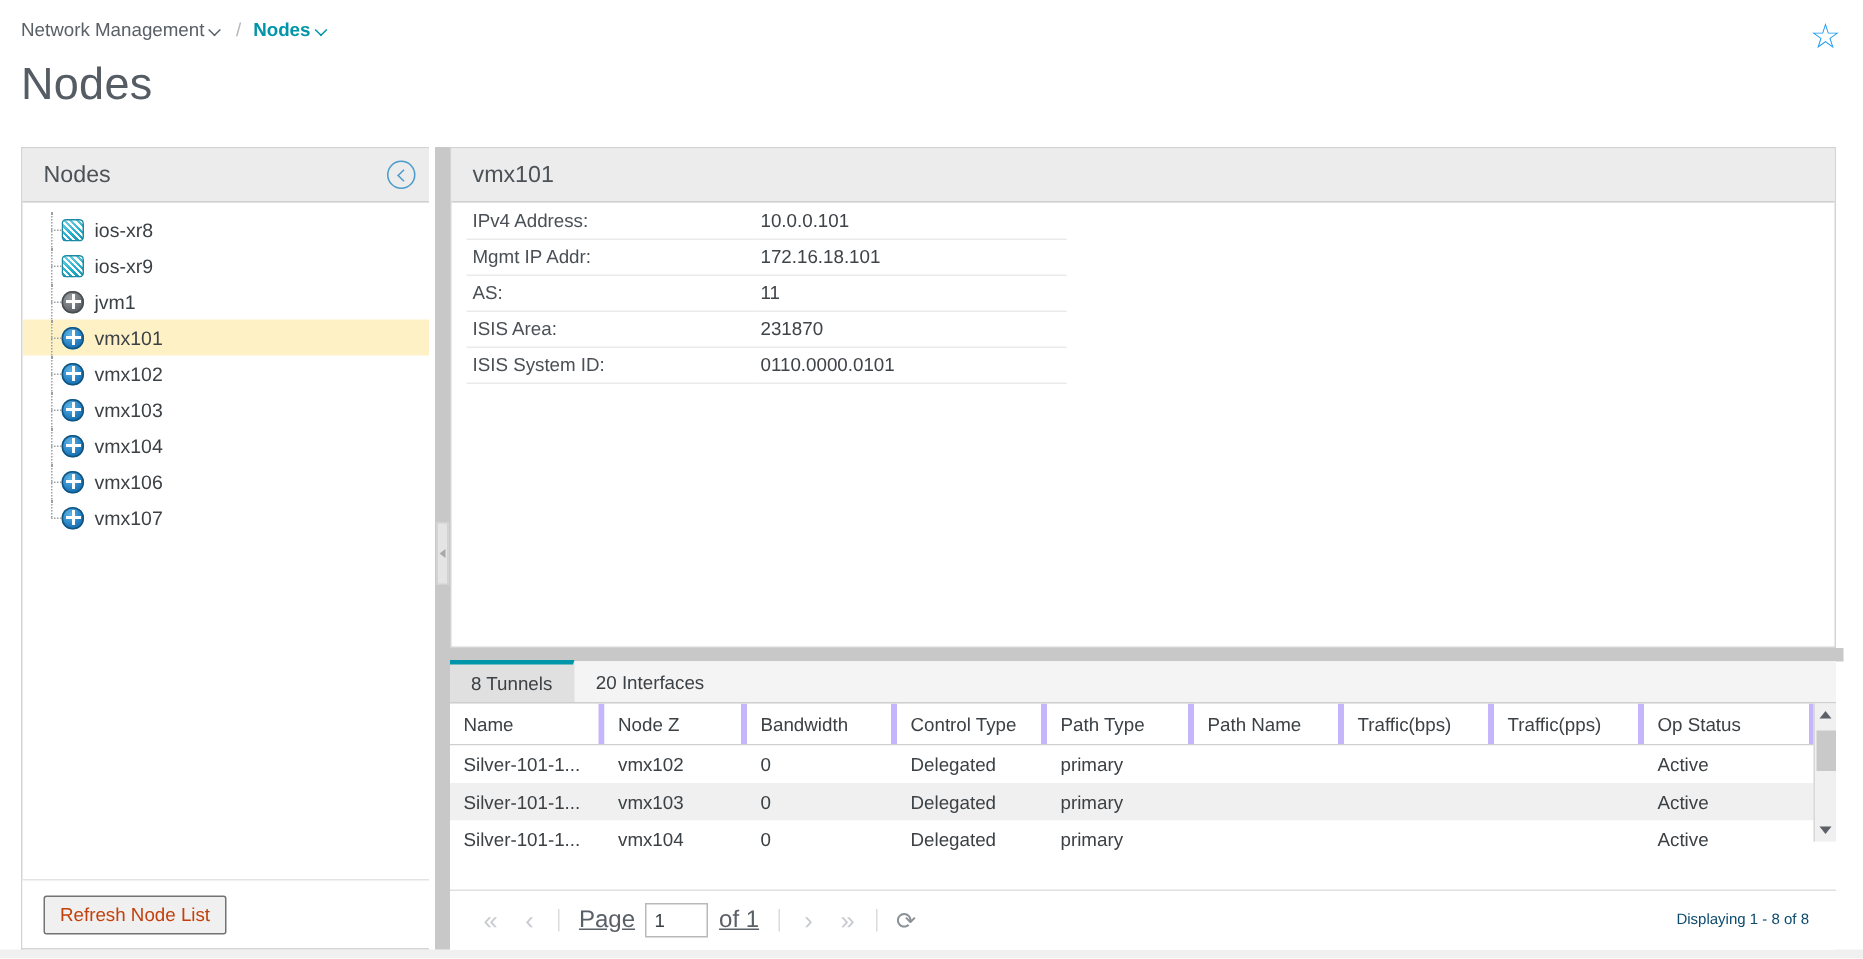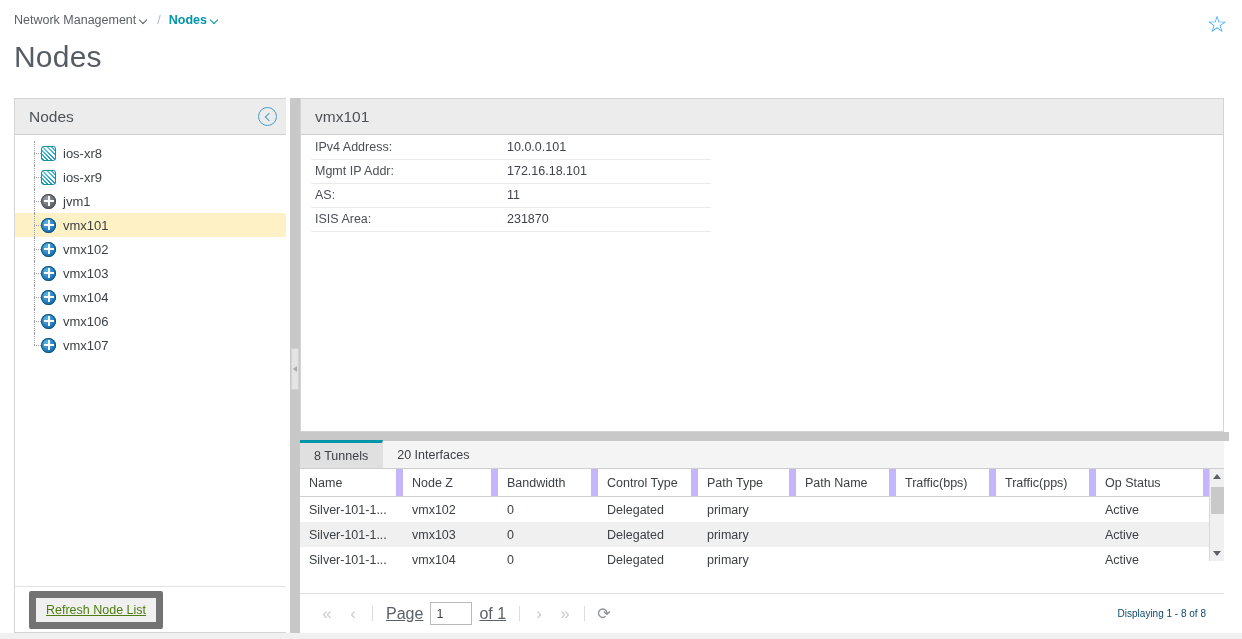--- a/index.html
+++ b/index.html
@@ -112,23 +112,23 @@
   }
   .tree-label { white-space:nowrap; }
 
   .left-foot {
     position:absolute; left:0; right:0; bottom:0; height:46px;
     border-top:1px solid #e3e3e3; background:#fff;
     display:flex; align-items:center; padding-left:14px;
   }
   .refresh-btn {
     font-family:"Liberation Sans", sans-serif;
-    font-size:12.5px; color:#4d7c0f;
-    background:#f0f0f0; border:7px solid #737373;
-    padding:5px 10px; border-radius:2px; cursor:pointer;text-decoration:underline;
+    font-size:12.5px; color:#c2410c;
+    background:#f0f0f0; border:1px solid #737373;
+    padding:5px 10px; border-radius:2px; cursor:pointer;
   }
 
   
   .v-splitter {
     position:absolute; left:290px; top:98px; width:10px; height:535px;
     background:#c8c8c8; cursor:col-resize;
   }
   .v-splitter .handle {
     position:absolute; left:1px; top:250px; width:8px; height:42px;
     background:#e4e4e4; border:1px solid #d2d2d2;
@@ -184,21 +184,21 @@
     margin-top:-1px; padding-top:0px;
   }
 
   .grid { width:924px; }
   .grid-header {
     display:flex; height:28px; background:#fff;
     border-bottom:1px solid #cfcfcf;
   }
   .grid-header .cell {
     font-size:12.5px; color:#3c4145; display:flex; align-items:center;
-    padding-left:9px; border-right:7px solid #c4b5fd; flex:none;
+    padding-left:9px; border-right:4px solid #c4b5fd; flex:none;
     cursor:pointer; background:#fff;
   }
   .grid-body { position:relative; }
   .grid-row { display:flex; height:25px; background:#fff; cursor:pointer; }
   .grid-row.alt { background:#f0f0f0; }
   .grid-row .cell {
     font-size:12.5px; color:#3c4145; display:flex; align-items:center;
     padding-left:9px; flex:none; overflow:hidden; white-space:nowrap;
   }
   .c0{ width:103px;} .c1{ width:95px;} .c2{ width:100px;} .c3{ width:100px;}
@@ -348,20 +348,24 @@
               <td class="k">Mgmt IP Addr:</td>
               <td class="v">172.16.18.101</td>
             </tr>
             <tr>
               <td class="k">AS:</td>
               <td class="v">11</td>
             </tr>
             <tr>
               <td class="k">ISIS Area:</td>
               <td class="v">231870</td>
+            </tr>
+            <tr>
+              <td class="k">ISIS System ID:</td>
+              <td class="v">0110.0000.0101</td>
             </tr>
           </tbody>
       </table>
     </div>
 
     <div class="h-splitter"></div>
 
     <div class="grid-panel">
       <div class="tabbar" id="tabbar">
           <div class="tab active">8 Tunnels</div>

